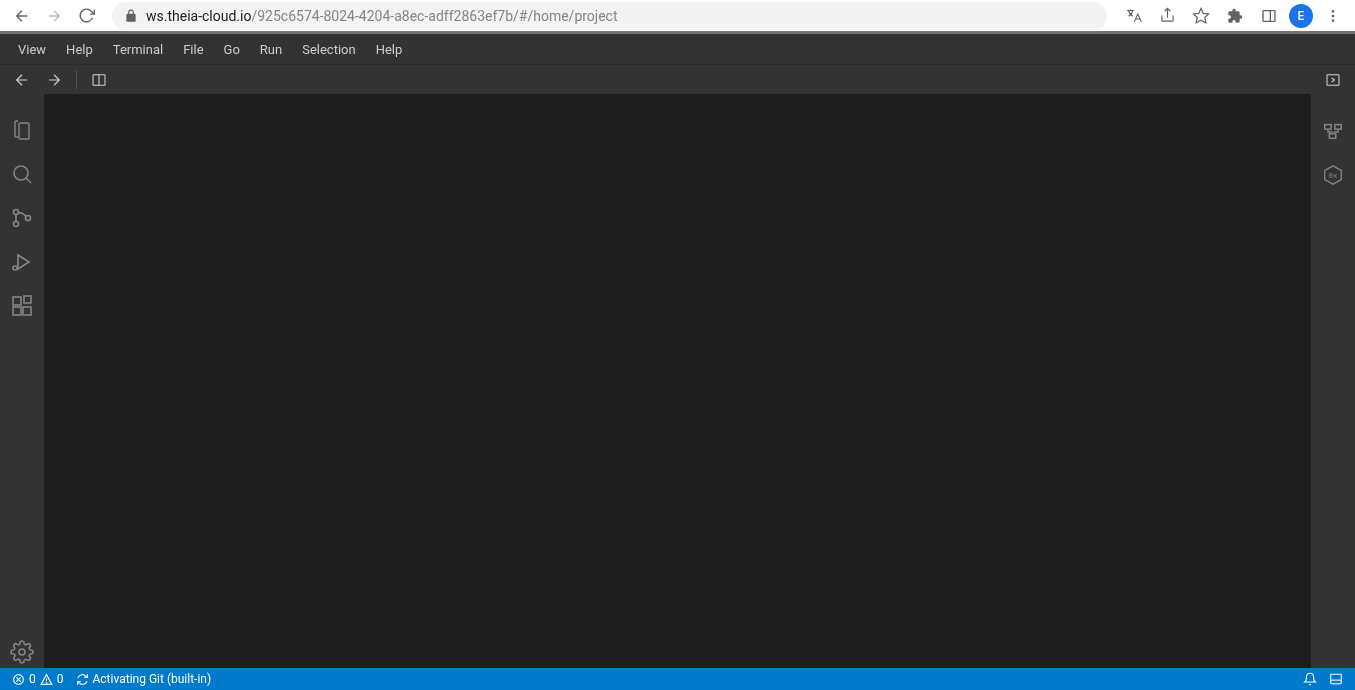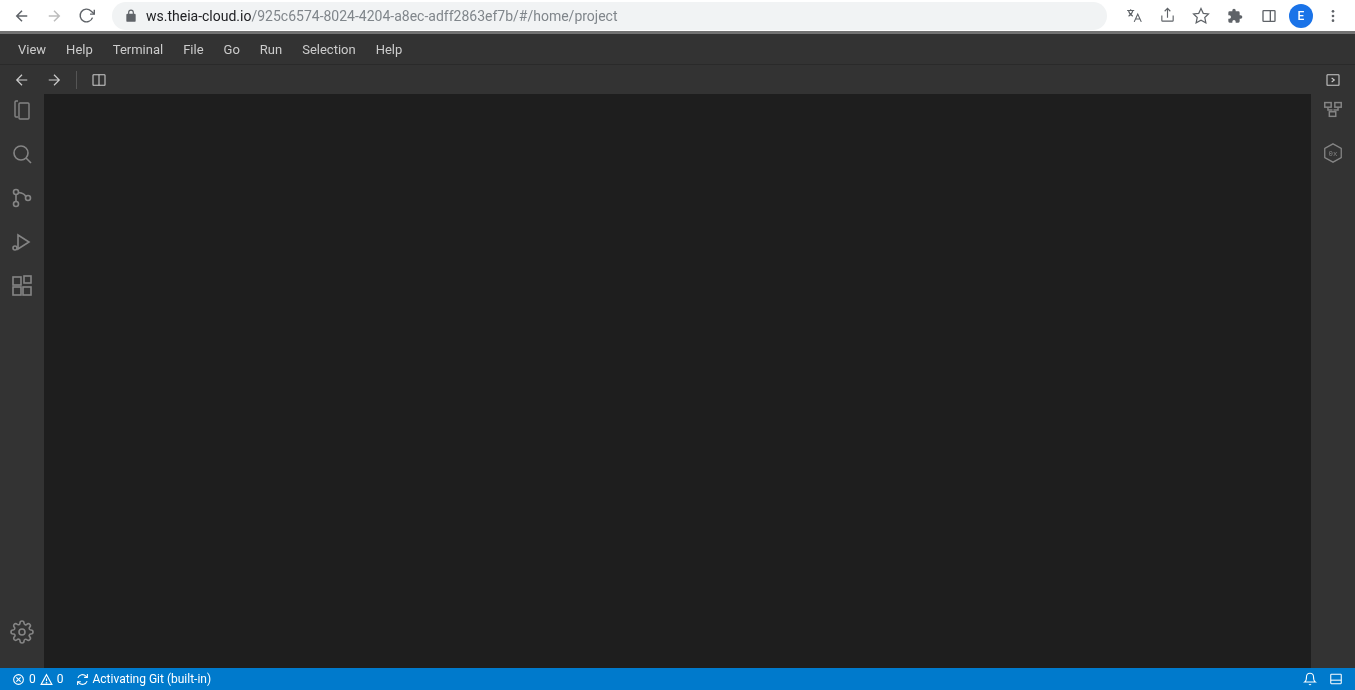--- a/index.html
+++ b/index.html
@@ -141,21 +141,21 @@
     }
     .activity-top, .activity-bottom {
       display: flex;
       flex-direction: column;
       align-items: center;
     }
     .activity-item {
       width: 44px;
       height: 44px;
       display: flex;
-      align-items: flex-start;
+      align-items: flex-end;
       justify-content: center;
       color: #858585;
       cursor: pointer;
       font-family: Liberation Mono, monospace;
     }
     .editor-area {
       flex: 1;
       background: #1e1e1e;
     }
     .right-bar {

